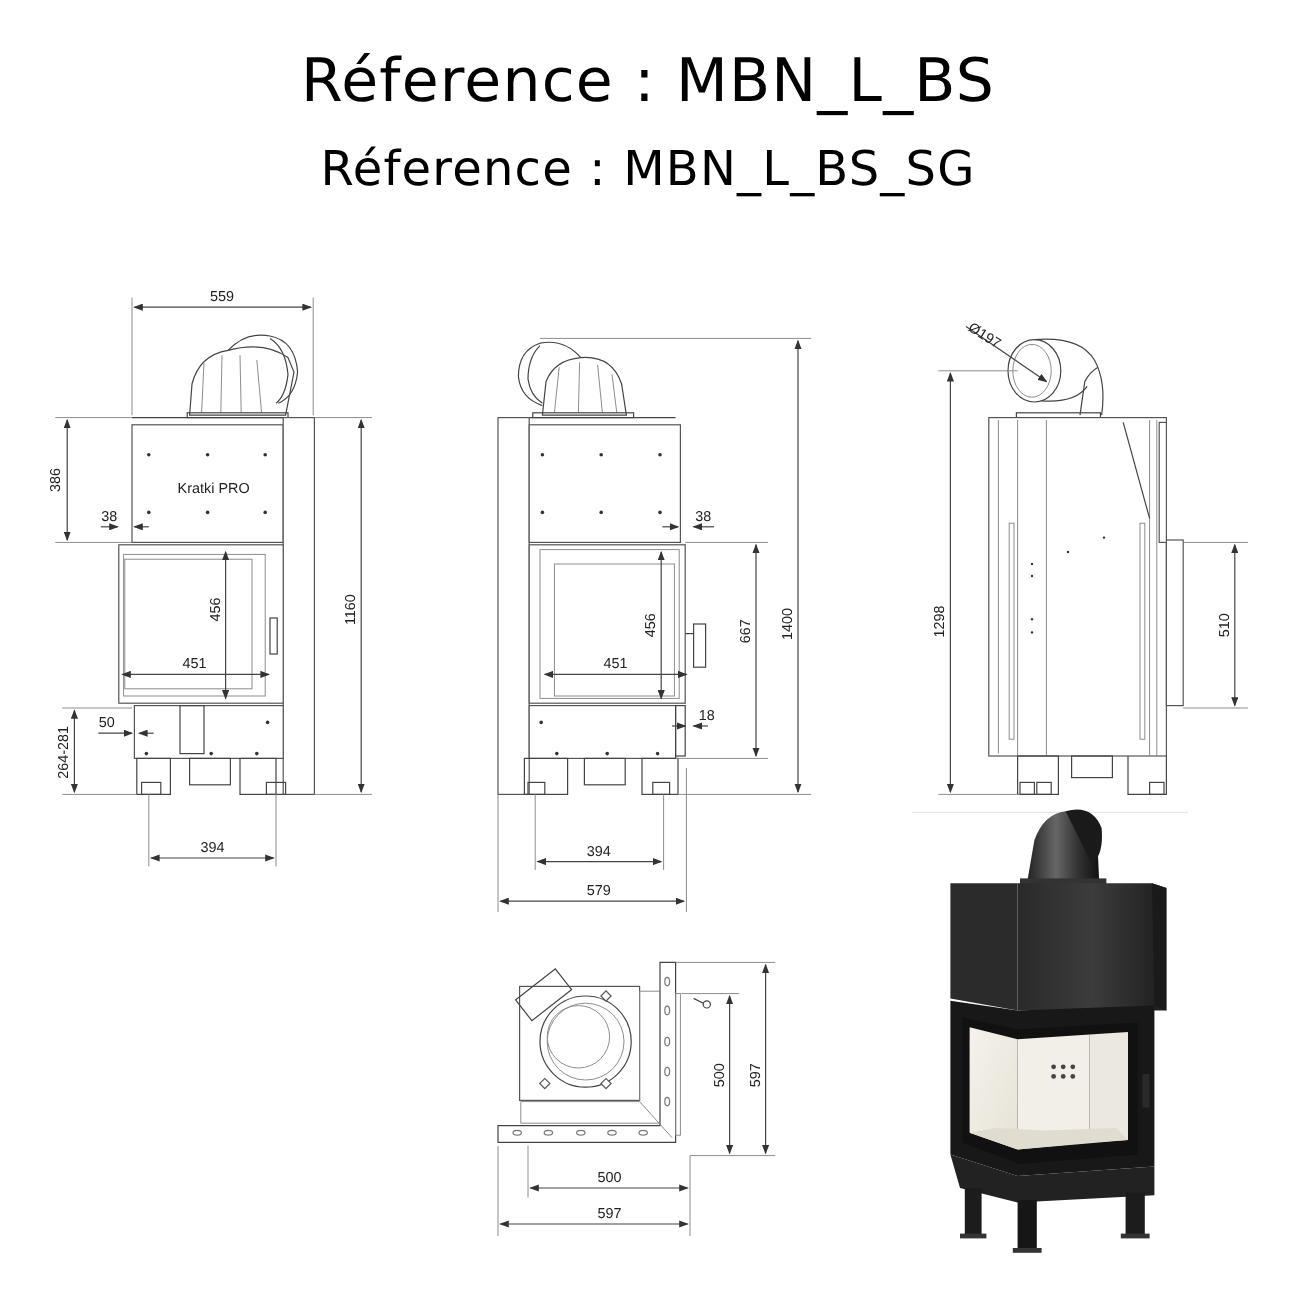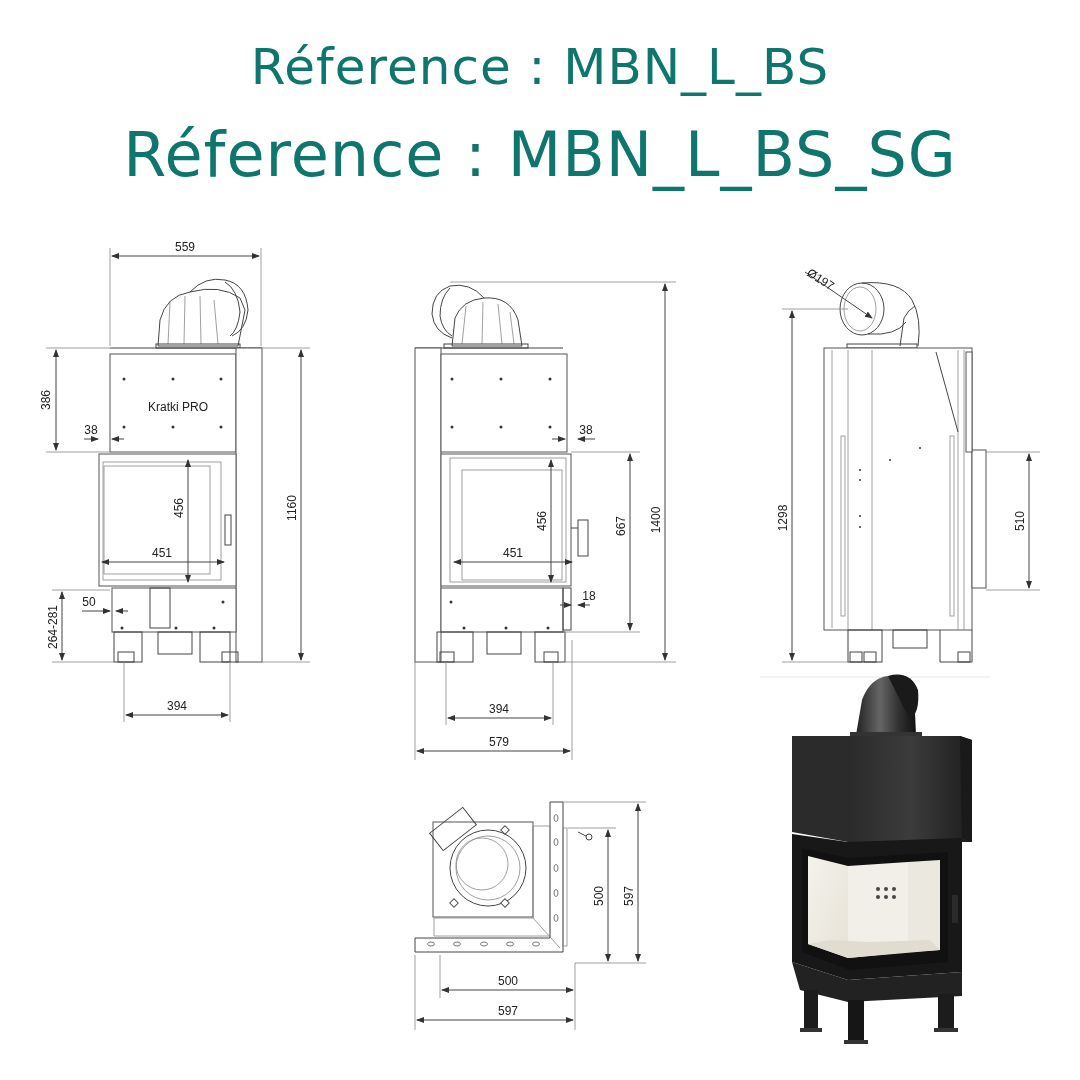--- a/index.html
+++ b/index.html
@@ -1,19 +1,19 @@
 <!DOCTYPE html>
 <html><head>
 <meta charset="utf-8">
 <style>
   html,body{margin:0;padding:0;background:#ffffff;}
   body{width:1080px;height:1080px;position:relative;overflow:hidden;font-family:"DejaVu Sans",sans-serif;}
-  .title{position:absolute;left:0;width:1080px;text-align:center;color:#0f766e;font-family:"DejaVu Sans",sans-serif;font-weight:normal;letter-spacing:1px;}
+  .title{position:absolute;left:0;width:1080px;text-align:center;color:#000000;font-family:"DejaVu Sans",sans-serif;font-weight:normal;letter-spacing:1px;}
   .t1{top:38px;font-size:50px;}
-  .t2{top:118px;font-size:62px;}
+  .t2{top:118px;font-size:40px;}
   svg{position:absolute;left:0;top:0;}
   .dim{font-family:"Liberation Sans",sans-serif;font-size:12px;fill:#222;}
   .ln{stroke:#444;stroke-width:1;fill:none;}
   .lt{stroke:#888;stroke-width:0.8;fill:none;}
   .body{stroke:#555;stroke-width:1;fill:#fff;}
   .dot{fill:#333;}
 </style>
 </head>
 <body>
 

